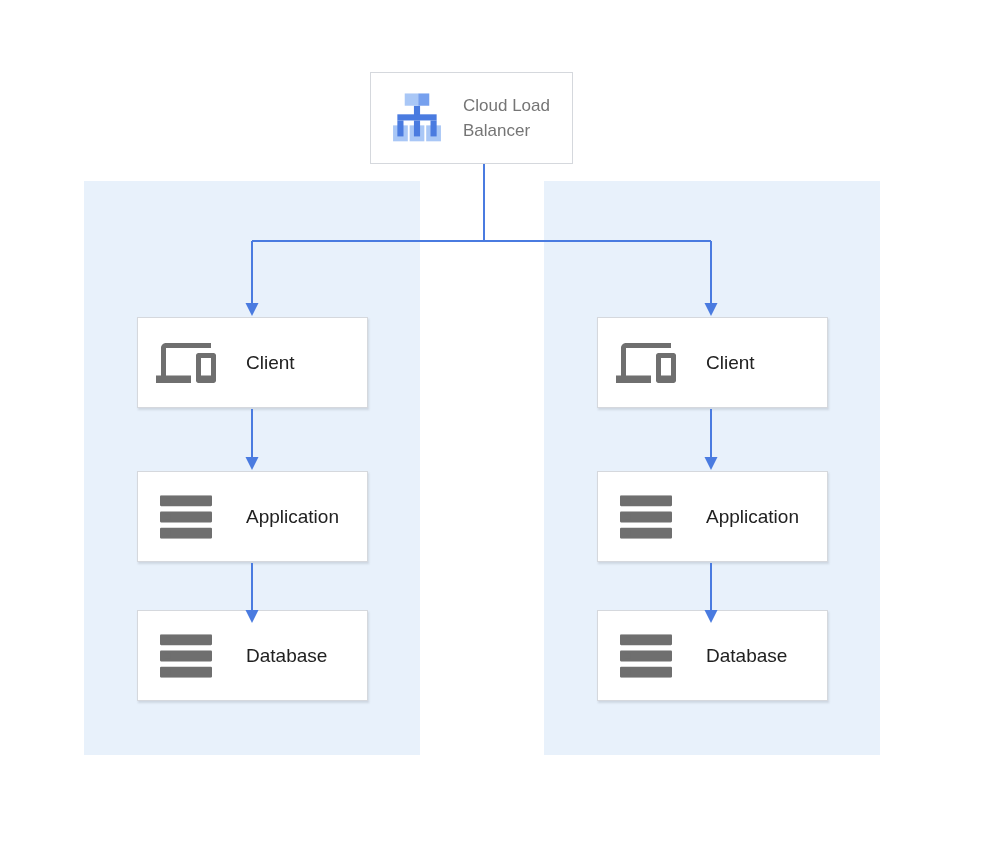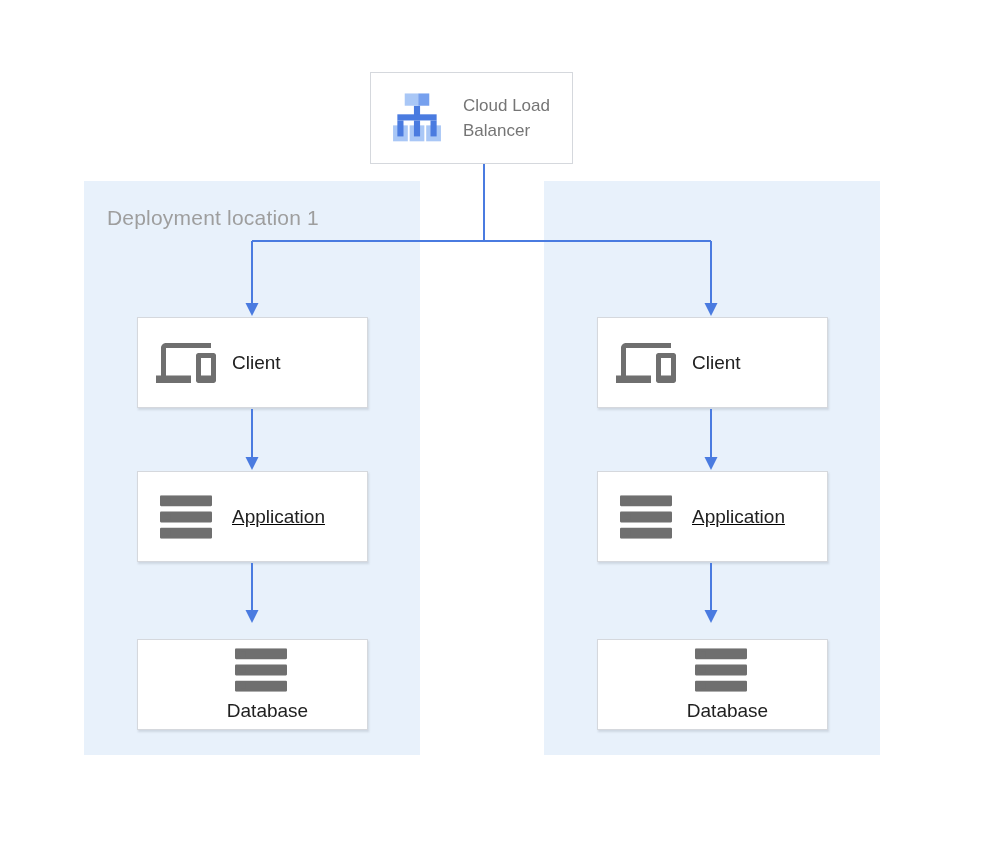--- a/index.html
+++ b/index.html
@@ -49,27 +49,27 @@
     padding-left:16px;
     z-index:3;
   }
   .node-icon-wrap{
     width:64px;height:60px;
     display:flex;align-items:center;justify-content:center;
     flex:none;
   }
   .node-icon{fill:var(--icon-gray);}
   .node-label{
-    margin-left:14px;
+    margin-left:28px;
     font-size:19px;color:var(--node-label);
     white-space:nowrap;
   }
   .row-client{top:136px;}
-  .row-application{top:290px;text-decoration:underline;}
-  .row-database{top:458px;flex-direction:column;}
+  .row-application{top:290px;}
+  .row-database{top:429px;}
   .lb-box{
     position:absolute;left:370px;top:72px;width:203px;height:92px;
     background:#ffffff;
     border:1px solid var(--node-border);
     box-sizing:border-box;
     display:flex;align-items:center;
     padding-left:15px;
     z-index:3;
   }
   .lb-icon-wrap{
@@ -128,21 +128,20 @@
   <div class="lb-box">
     <span class="lb-icon-wrap">
       <svg width="54" height="54" viewBox="0 0 44 44">
           <use href="#sym-lb"></use>
         </svg>
     </span>
     <span class="lb-label">Cloud Load Balancer</span>
   </div>
 
   <div class="panel" style="left:84px;">
-    <div class="panel-label">Deployment location 1</div>
 
     <div class="node row-client">
       <span class="node-icon-wrap">
         <svg class="node-icon" width="60" height="60" viewBox="0 0 24 24">
             <use href="#sym-devices"></use>
           </svg>
       </span>
       <span class="node-label">Client</span>
     </div>
 

